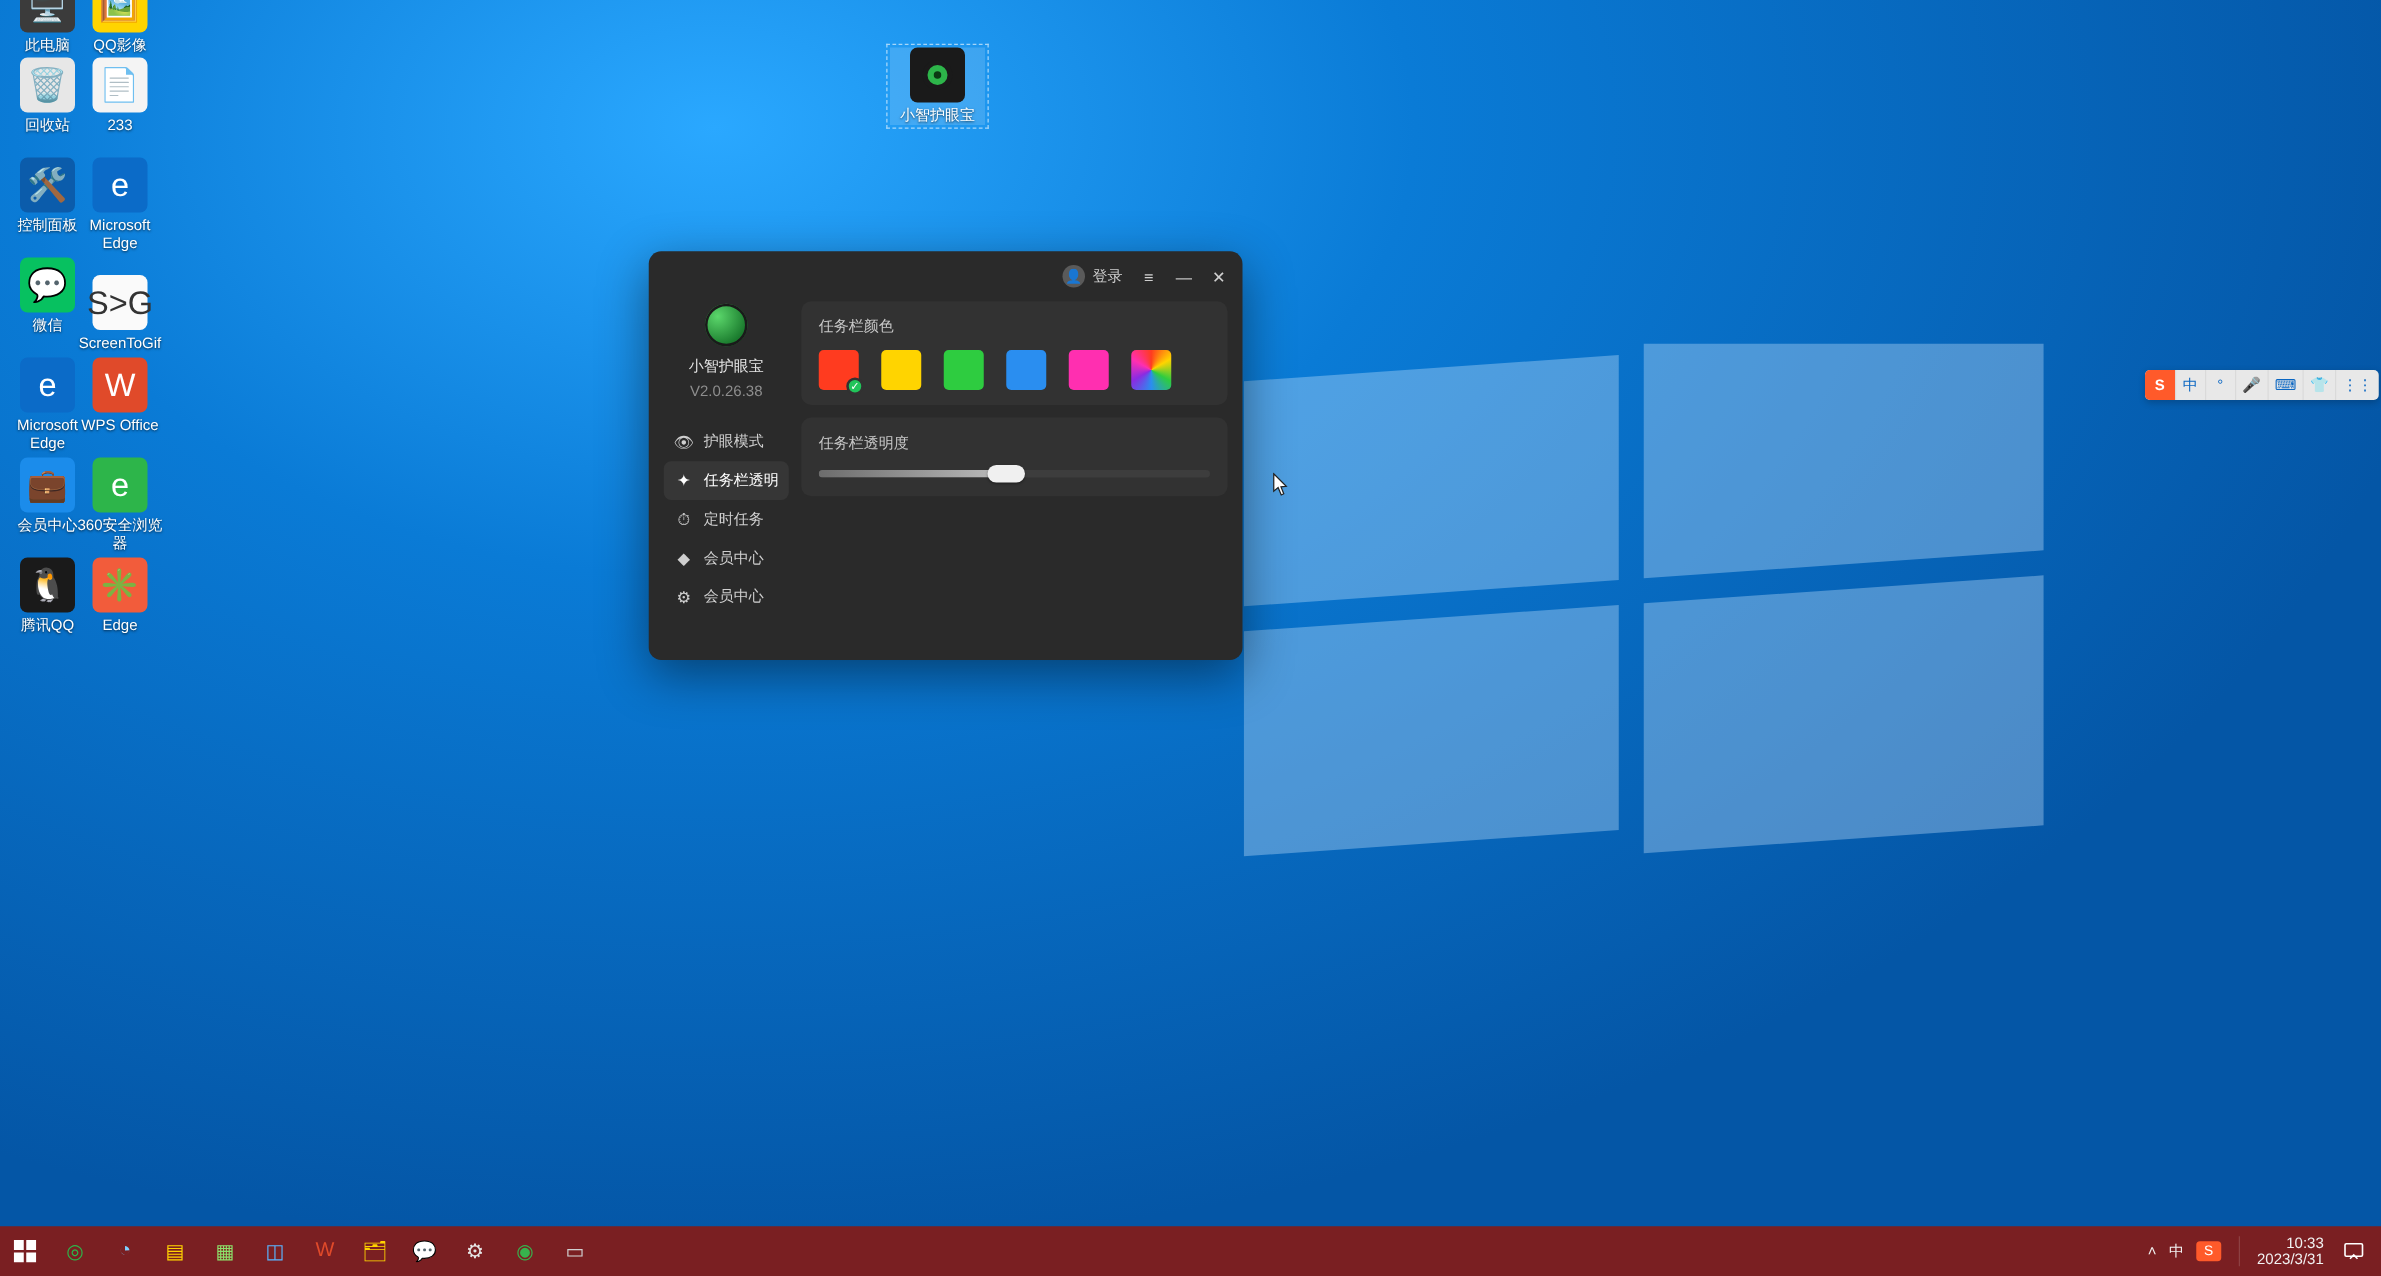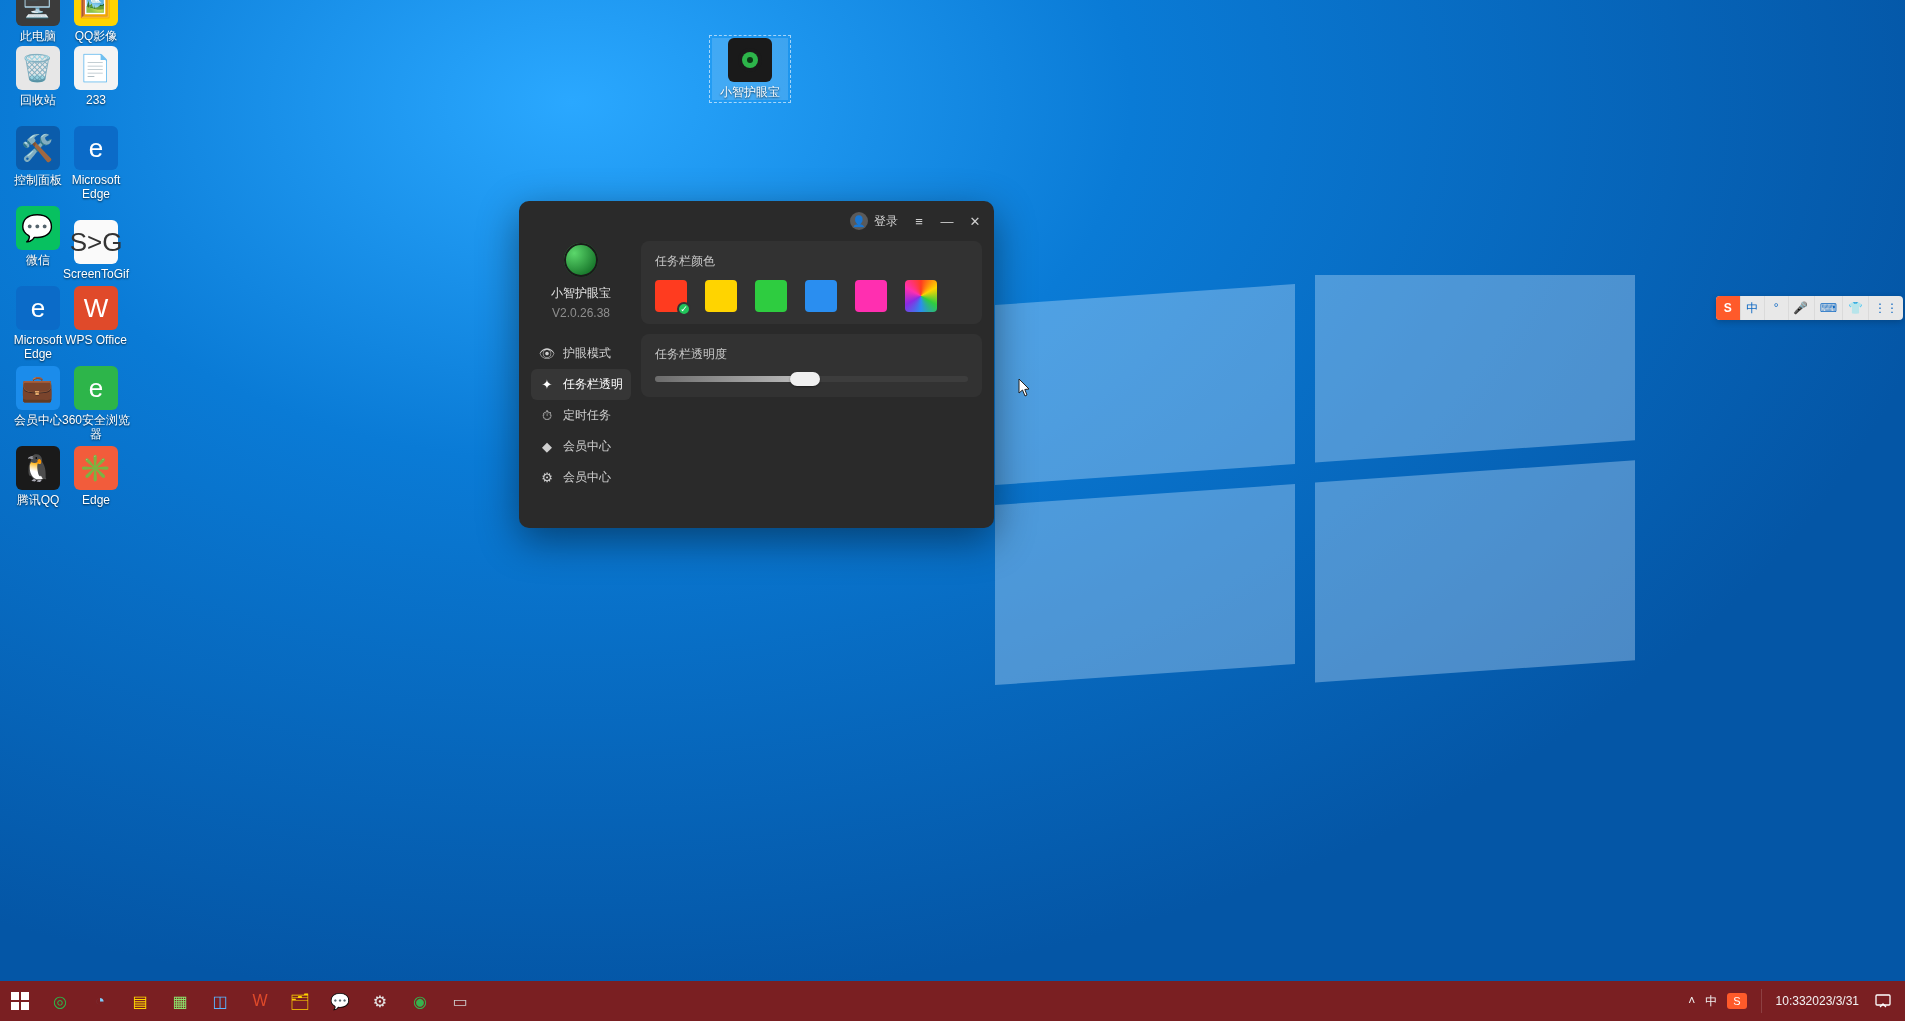--- a/index.html
+++ b/index.html
@@ -88,21 +88,21 @@
 
 .cursor{position:absolute;left:1018px;top:378px;width:14px;height:20px;pointer-events:none;}
 
 .taskbar{position:absolute;left:0;right:0;bottom:0;height:40px;background:#7a1f22;display:flex;align-items:center;color:#f2f2f2;}
 .tb-left-icons{display:flex;align-items:center;gap:0;}
 .tbbtn{width:40px;height:40px;display:flex;align-items:center;justify-content:center;cursor:pointer;font-size:16px;}
 .tbbtn svg{width:18px;height:18px;}
 .tb-spacer{flex:1;}
 .tray{display:flex;align-items:center;gap:10px;padding:0 8px;font-size:12px;}
 .tray .pill{padding:2px 6px;border-radius:3px;background:#ff5a2a;color:#fff;font-size:11px;}
-.tray .clock{display:flex;align-items:flex-end;line-height:1.05;font-size:12px;}
+.tray .clock{display:flex;flex-direction:column;align-items:flex-end;line-height:1.05;font-size:12px;}
 .tray .notif{width:28px;height:40px;display:flex;align-items:center;justify-content:center;}
 .tbsep{width:1px;height:24px;background:rgba(255,255,255,.15);margin:0 4px;}
 </style>
 </head>
 <body>
 
 <div class="desktop">
 
   <svg class="winlogo" viewBox="0 0 640 420">
     <rect x="0" y="30" width="300" height="180" transform="skewY(-4)"></rect>

